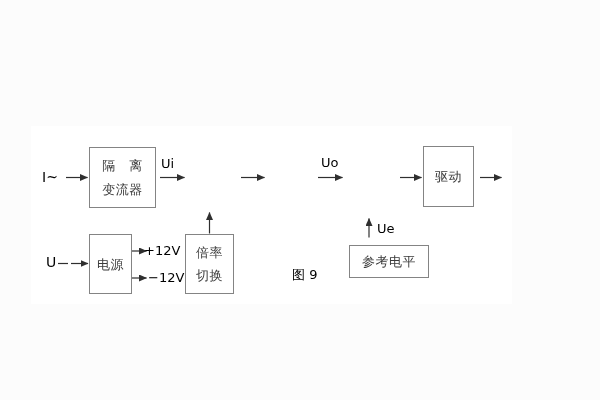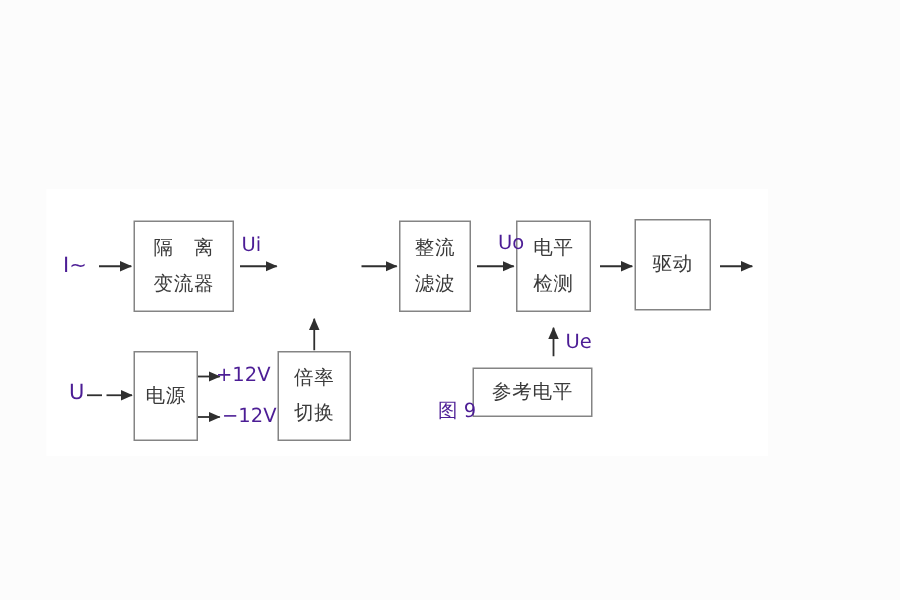--- a/index.html
+++ b/index.html
@@ -17,21 +17,21 @@
   .wires{position:absolute;left:0;top:0;width:600px;height:400px;}
   .block{
     position:absolute;box-sizing:border-box;
     border:1px solid #848484;background:#ffffff;
     display:flex;flex-direction:column;align-items:center;justify-content:space-evenly;
     font-size:13px;color:#3a3a3a;letter-spacing:0.5px;line-height:1;
     white-space:nowrap;
   }
   .block.single{justify-content:center;}
   .lbl{
-    position:absolute;font-size:13px;color:#4c1d95;line-height:1;white-space:nowrap;
+    position:absolute;font-size:13px;color:#000000;line-height:1;white-space:nowrap;
   }
   .lbl.big{font-size:14px;}
 </style>
 </head>
 <body>
 
 <div class="canvas">
 
   <div class="panel"></div>
 
@@ -54,50 +54,42 @@
     <line x1="132" y1="225" x2="146.5" y2="225" stroke="#2f2f2f" stroke-width="1.2" marker-end="url(#ah)"></line>
     <line x1="132" y1="252" x2="146.5" y2="252" stroke="#2f2f2f" stroke-width="1.2" marker-end="url(#ah)"></line>
   </svg>
 
   <div class="block" style="left:89px;top:121px;width:67px;height:61px">
     <span>隔　离</span>
     <span>变流器</span>
   </div>
 
 
-  <div class="block" style="left:266px;top:121px;width:48px;height:61px">
-    <span>整流</span>
-    <span>滤波</span>
-  </div>
 
-  <div class="block" style="left:344px;top:121px;width:50px;height:61px">
-    <span>电平</span>
-    <span>检测</span>
-  </div>
 
   <div class="block single" style="left:423px;top:120px;width:51px;height:61px">
     <span>驱动</span>
   </div>
 
 
   <div class="block" style="left:185px;top:208px;width:49px;height:60px">
     <span>倍率</span>
     <span>切换</span>
   </div>
 
   <div class="block single" style="left:89px;top:208px;width:43px;height:60px">
     <span>电源</span>
   </div>
 
-  <div class="block single" style="left:315px;top:219px;width:80px;height:33px">
+  <div class="block single" style="left:349px;top:219px;width:80px;height:33px">
     <span>参考电平</span>
   </div>
 
   <span class="lbl big" style="left:42px;top:144px">I~</span>
   <span class="lbl" style="left:161px;top:131px">Ui</span>
-  <span class="lbl" style="left:332px;top:130px">Uo</span>
+  <span class="lbl" style="left:321px;top:130px">Uo</span>
   <span class="lbl" style="left:377px;top:196px">Ue</span>
   <span class="lbl big" style="left:46px;top:229px">U</span>
   <span class="lbl" style="left:144px;top:218px">+12V</span>
   <span class="lbl" style="left:148px;top:245px">−12V</span>
   <span class="lbl" style="left:292px;top:242px">图 9</span>
 
 </div>
 
 </body></html>

